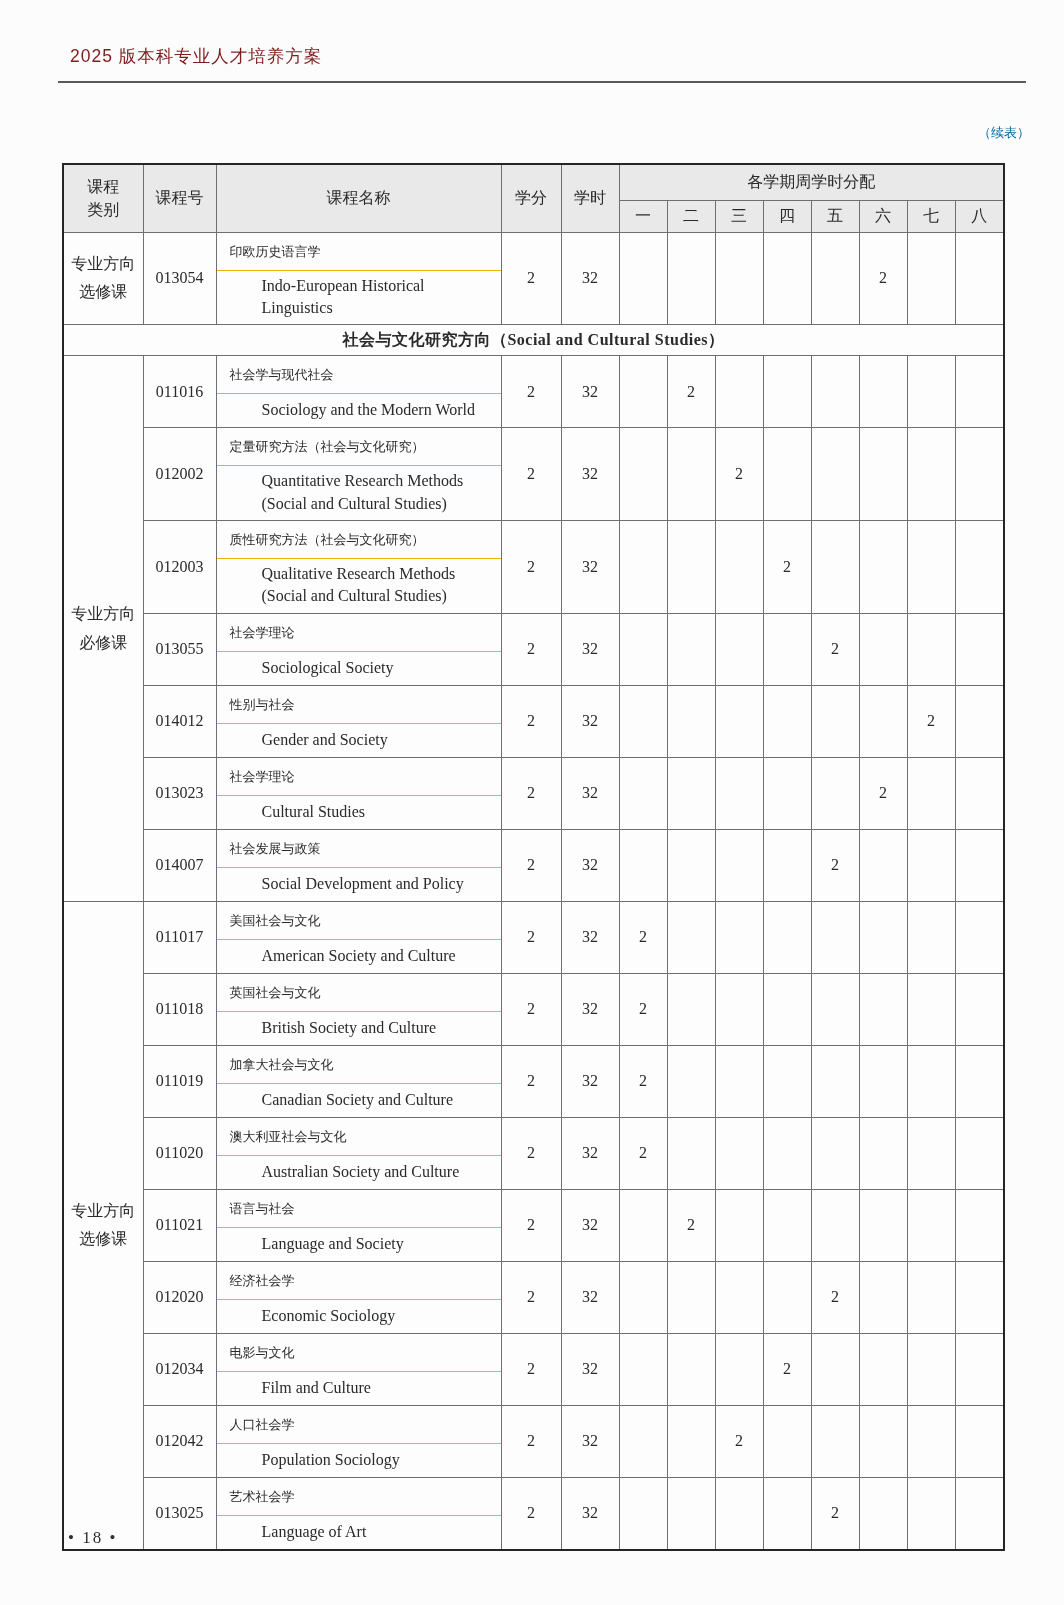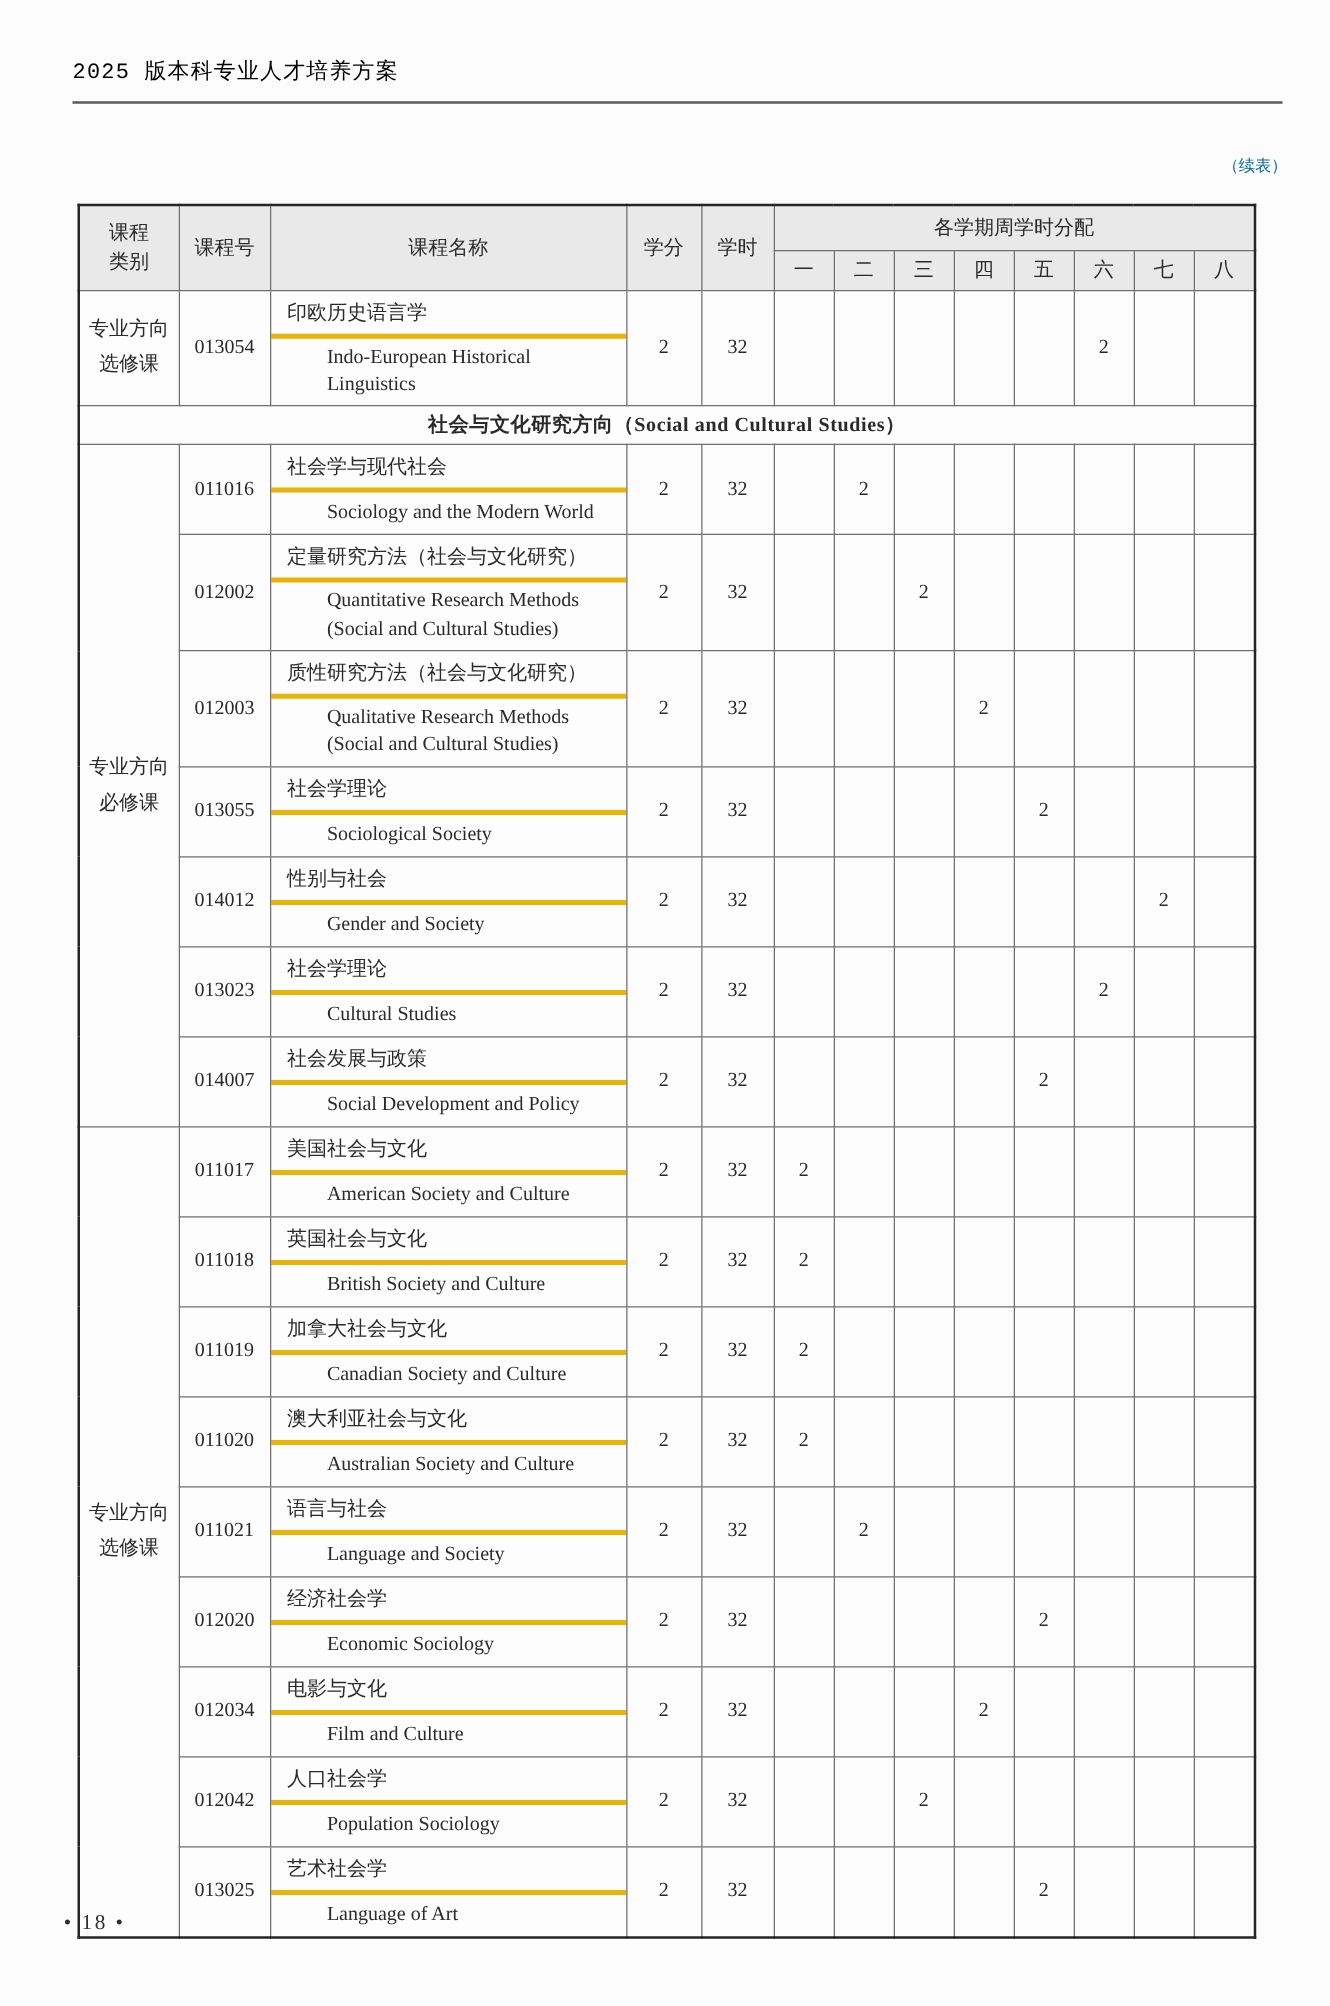--- a/index.html
+++ b/index.html
@@ -6,22 +6,22 @@
   html, body { background: #f6f6f6; }
   body {
     width: 1064px; height: 1605px;
     position: relative;
     background: #fcfcfc;
     color: #2b2b2b;
     font-family: "Liberation Serif", "DejaVu Serif", serif;
   }
   .doc-header { position: absolute; top: 44px; left: 58px; right: 38px; }
   .doc-title {
-    font-family: Liberation Mono, monospace;
-    font-size: 17.5px; color: #000000; letter-spacing: 1px;
+    font-family: Liberation Sans, sans-serif;
+    font-size: 17.5px; color: #7f1d1d; letter-spacing: 1px; margin-left: 12px;
   }
   .doc-rule { border-bottom: 2px solid #5a5a5a; margin-top: 13px; }
   .cont-note { position: absolute; top: 124px; right: 34px; font-size: 13px; color: #0369a1; }
 
   table.curriculum {
     position: absolute; top: 163px; left: 62px;
     width: 941px; table-layout: fixed;
     border-collapse: collapse;
     border: 2.5px solid #252525;
     background: #fdfdfd;
@@ -35,32 +35,32 @@
   thead th { background: #e9e9e9; }
   thead tr.h-top th { height: 36px; }
   thead tr.h-sem th { height: 32px; }
   th.h-cat { white-space: pre-line; line-height: 1.45; }
 
   td.cat { white-space: pre-line; line-height: 1.8; }
   td.name { text-align: left; vertical-align: top; padding: 0; }
   .zh {
     min-height: 38px; display: flex; align-items: center;
     padding: 2px 8px 1px 13px;
-    border-bottom: 4px solid #eab308;
-    font-size: 16px;
+    border-bottom: 1px solid #eab308;
+    font-size: 13px;
   }
   .en {
     min-height: 33px; display: flex; align-items: center;
     padding: 4px 10px 5px 13px;
     font-size: 16px; line-height: 1.4; text-align: left; margin-left: 32px;
   }
   td.section { height: 31px; font-weight: 600; letter-spacing: 0.5px; margin-left: 48px; }
   td.num { font-size: 16px; }
 
-  .page-footer { position: absolute; top: 1528px; left: 51px; font-size: 17px; color: #2f2f2f; letter-spacing: 2px; text-align: right; }
+  .page-footer { position: absolute; top: 1528px; left: 68px; font-size: 17px; color: #2f2f2f; letter-spacing: 2px; text-align: right; }
 </style>
 </head>
 <body>
 
 <div class="doc-header">
   <div class="doc-title">2025 版本科专业人才培养方案</div>
   <div class="doc-rule"></div>
 </div>
 
 <div class="cont-note">（续表）</div>

